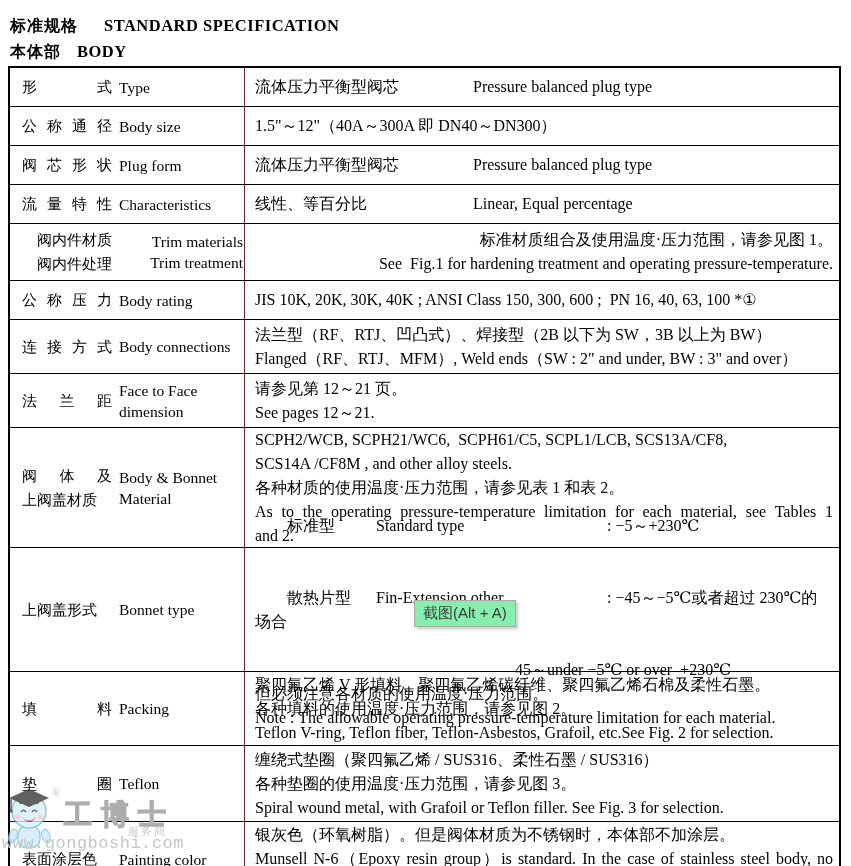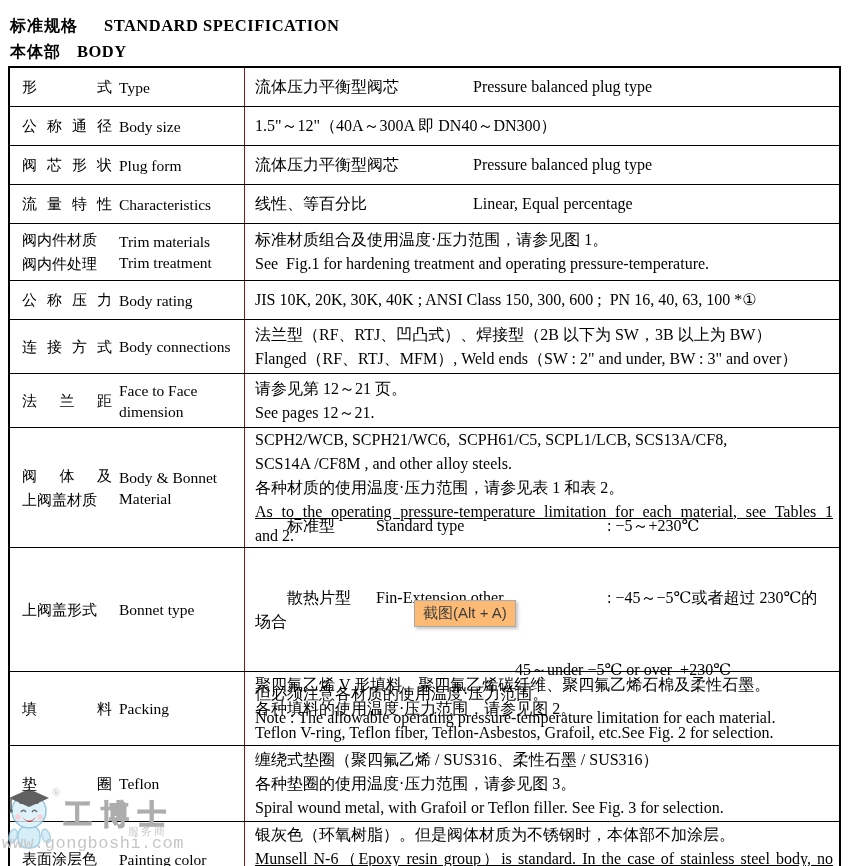--- a/index.html
+++ b/index.html
@@ -13,45 +13,45 @@
   .hdr .zh{font-size:16px;letter-spacing:1px;}
   .hdr .en{font-size:16.5px;margin-left:26px;letter-spacing:0.5px;}
   #hdr1{top:14px;} #hdr2{top:40px;} #hdr2 .en{margin-left:16px;}
   
   .spec{
     position:absolute;left:8px;top:66px;width:833px;
     border:2px solid #000;box-sizing:border-box;background:#fff;
   }
   .row{display:flex;border-bottom:1px solid #000;box-sizing:border-box;}
   .row:last-child{border-bottom:none;}
-  .h33{height:39px;font-family:Liberation Serif, serif;} .h57{height:57px;} .h54{height:54px;}
+  .h33{height:39px;font-family:Liberation Serif, serif;} .h57{height:57px;text-align:right;} .h54{height:54px;}
   .h120{height:120px;} .h124{height:124px;}
   .h74{height:74px;} .h76{height:76px;}
   .lcell{
     width:234px;flex:none;display:flex;align-items:center;
     padding-left:12px;box-sizing:border-box;
   }
   .zh{width:90px;flex:none;font-size:15px;line-height:24px;}
   .zh.spread,.zh .spread{text-align:justify;text-align-last:justify;}
   .enlab{width:124px;flex:none;margin-left:7px;font-size:15.5px;line-height:21px;}
   .rcell{
     flex:1;border-left:1px solid #7f1d1d;box-sizing:border-box;
     padding:3px 6px 3px 10px;display:flex;flex-direction:column;
     justify-content:center;font-size:16px;position:relative;
   }
   .vline{line-height:24px;white-space:pre-wrap;}
   .seg1{display:inline-block;width:218px;}
-  .just{text-align:justify;text-align-last:justify;text-decoration:underline;}
+  .just{text-align:justify;text-align-last:justify;}
   .trio .c1{display:inline-block;width:89px;}
   .trio .c2{display:inline-block;width:231px;}
   .cont{padding-left:260px;}
   
   .tooltip{
     position:absolute;left:169px;top:52px;height:22px;padding:1px 8px 2px 8px;
-    background:#fdba74;border:1px solid #a9a9a9;
+    background:#86efac;border:1px solid #a9a9a9;
     box-shadow:2px 2px 3px rgba(0,0,0,0.22);
     font-family:"Liberation Sans","DejaVu Sans",sans-serif;
     font-size:15px;line-height:22px;color:#3d3d3d;white-space:nowrap;z-index:5;
   }
   
   .wm{position:absolute;left:2px;top:784px;width:230px;height:80px;
       pointer-events:none;z-index:3;}
   .wm .brand{
     position:absolute;left:62px;top:12px;font-size:28px;font-weight:bold;
     color:#e9e9e9;-webkit-text-stroke:1.2px #adadad;letter-spacing:9px;

